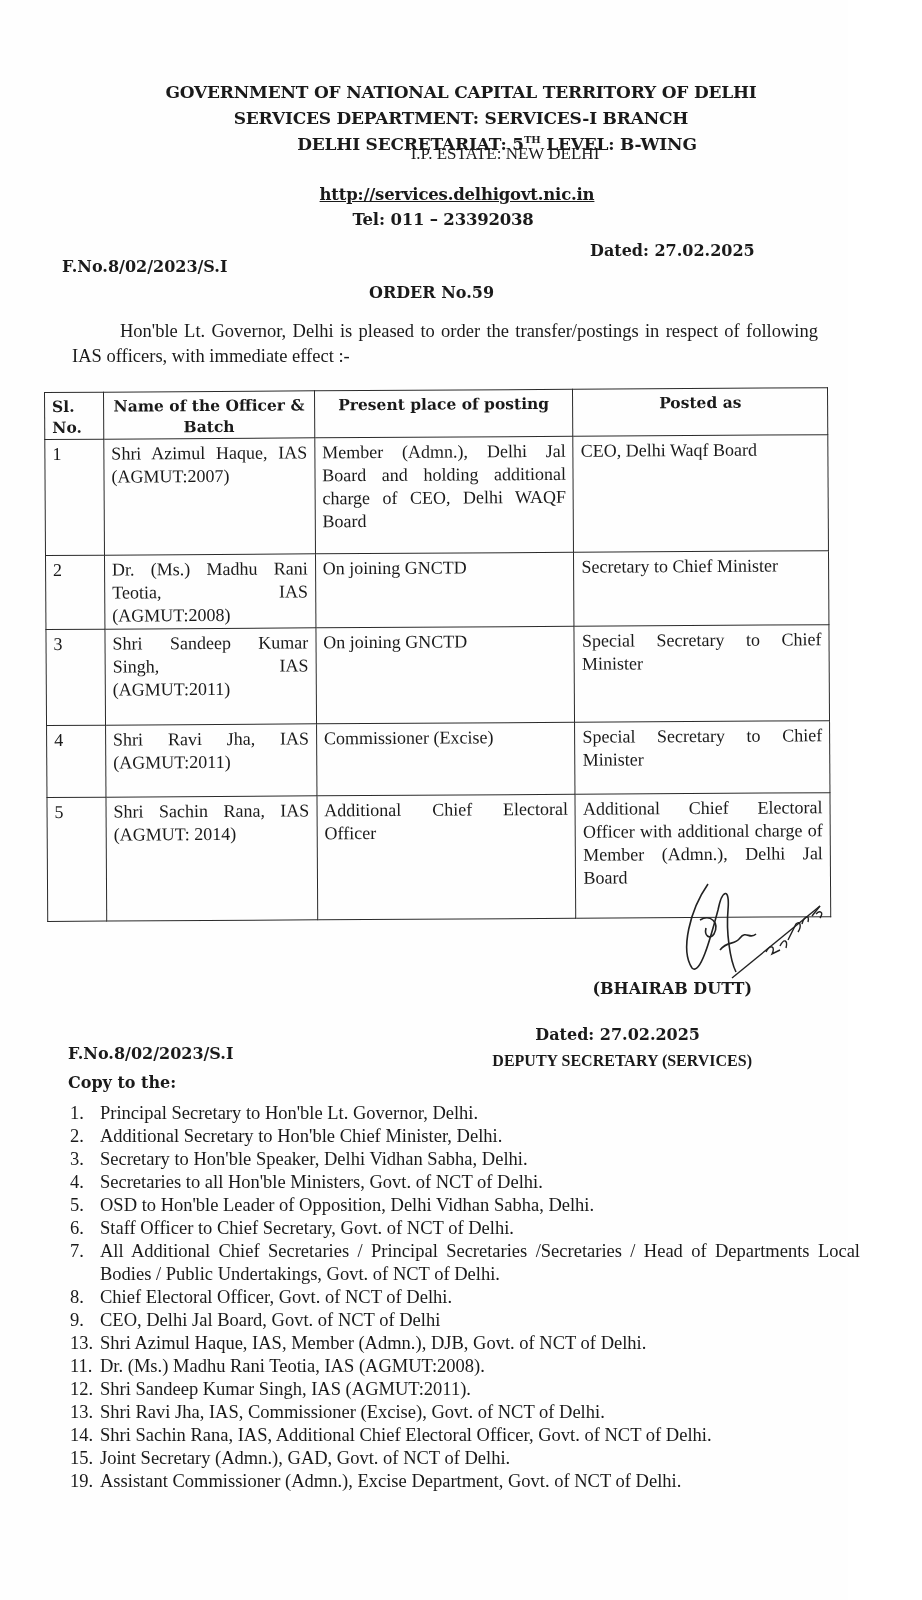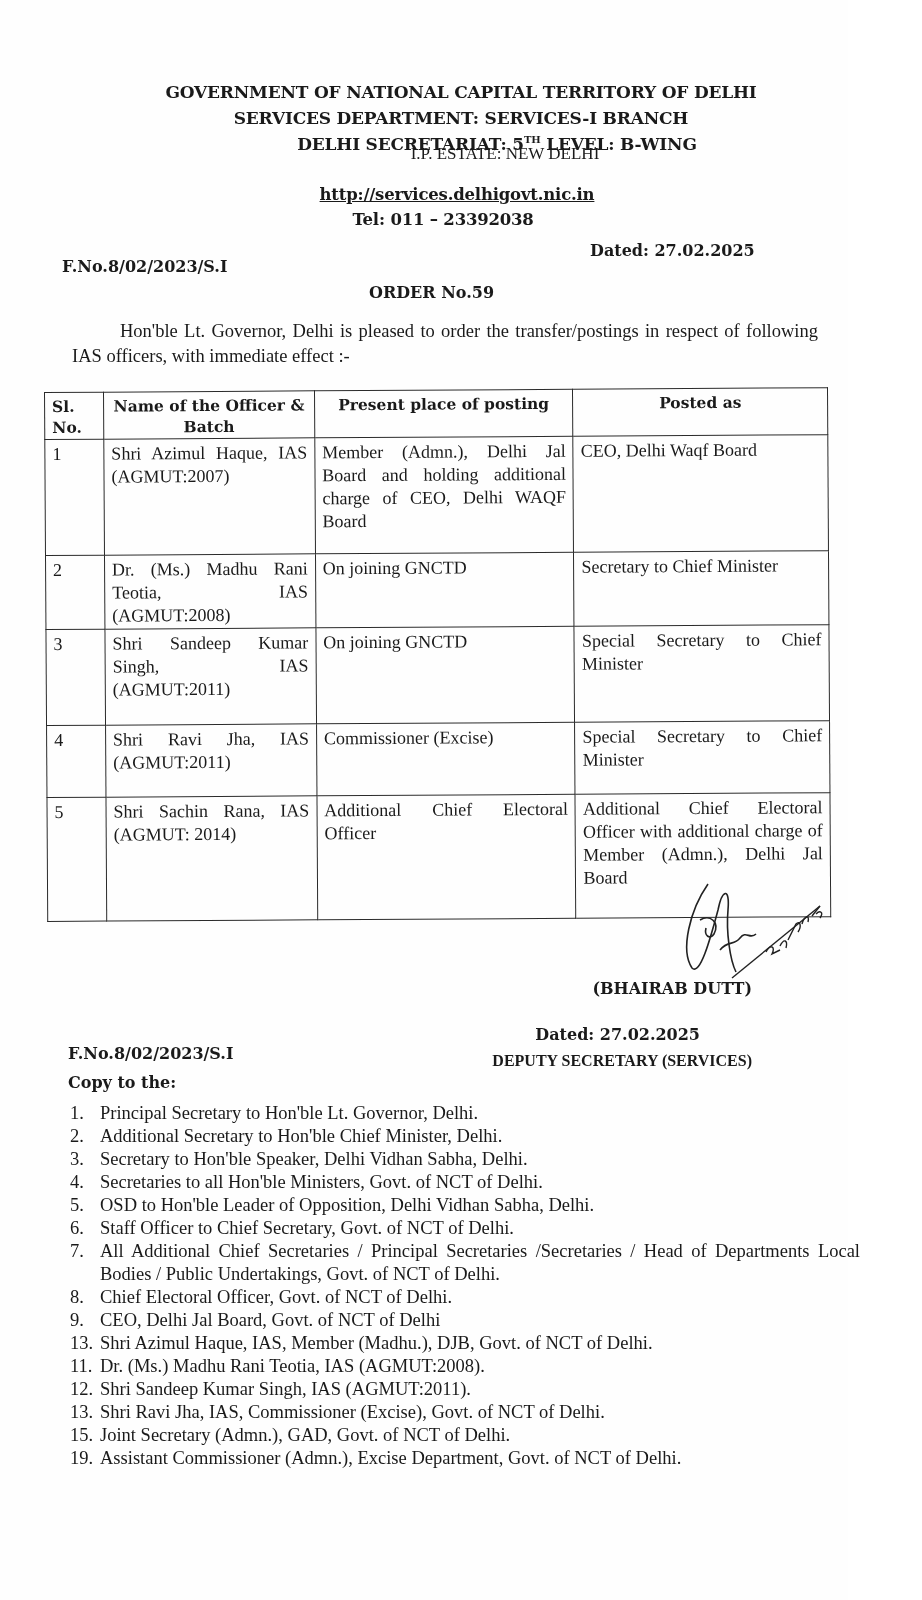--- a/index.html
+++ b/index.html
@@ -109,21 +109,22 @@
   <ul class="copy-list">
     <li><span class="num">1.</span><span>Principal Secretary to Hon'ble Lt. Governor, Delhi.</span></li>
     <li><span class="num">2.</span><span>Additional Secretary to Hon'ble Chief Minister, Delhi.</span></li>
     <li><span class="num">3.</span><span>Secretary to Hon'ble Speaker, Delhi Vidhan Sabha, Delhi.</span></li>
     <li><span class="num">4.</span><span>Secretaries to all Hon'ble Ministers, Govt. of NCT of Delhi.</span></li>
     <li><span class="num">5.</span><span>OSD to Hon'ble Leader of Opposition, Delhi Vidhan Sabha, Delhi.</span></li>
     <li><span class="num">6.</span><span>Staff Officer to Chief Secretary, Govt. of NCT of Delhi.</span></li>
     <li class="two"><span class="num">7.</span><span>All Additional Chief Secretaries / Principal Secretaries /Secretaries / Head of Departments Local Bodies / Public Undertakings, Govt. of NCT of Delhi.</span></li>
     <li><span class="num">8.</span><span>Chief Electoral Officer, Govt. of NCT of Delhi.</span></li>
     <li><span class="num">9.</span><span>CEO, Delhi Jal Board, Govt. of NCT of Delhi</span></li>
-    <li><span class="num">13.</span><span>Shri Azimul Haque, IAS, Member (Madhu.), DJB, Govt. of NCT of Delhi.</span></li>
+    <li><span class="num">13.</span><span>Shri Azimul Haque, IAS, Member (Admn.), DJB, Govt. of NCT of Delhi.</span></li>
     <li><span class="num">11.</span><span>Dr. (Ms.) Madhu Rani Teotia, IAS (AGMUT:2008).</span></li>
     <li><span class="num">12.</span><span>Shri Sandeep Kumar Singh, IAS (AGMUT:2011).</span></li>
     <li><span class="num">13.</span><span>Shri Ravi Jha, IAS, Commissioner (Excise), Govt. of NCT of Delhi.</span></li>
+    <li><span class="num">14.</span><span>Shri Sachin Rana, IAS, Additional Chief Electoral Officer, Govt. of NCT of Delhi.</span></li>
     <li><span class="num">15.</span><span>Joint Secretary (Admn.), GAD, Govt. of NCT of Delhi.</span></li>
     <li><span class="num">19.</span><span>Assistant Commissioner (Admn.), Excise Department, Govt. of NCT of Delhi.</span></li>
   </ul>
 
 </div>
 
 </body></html>

